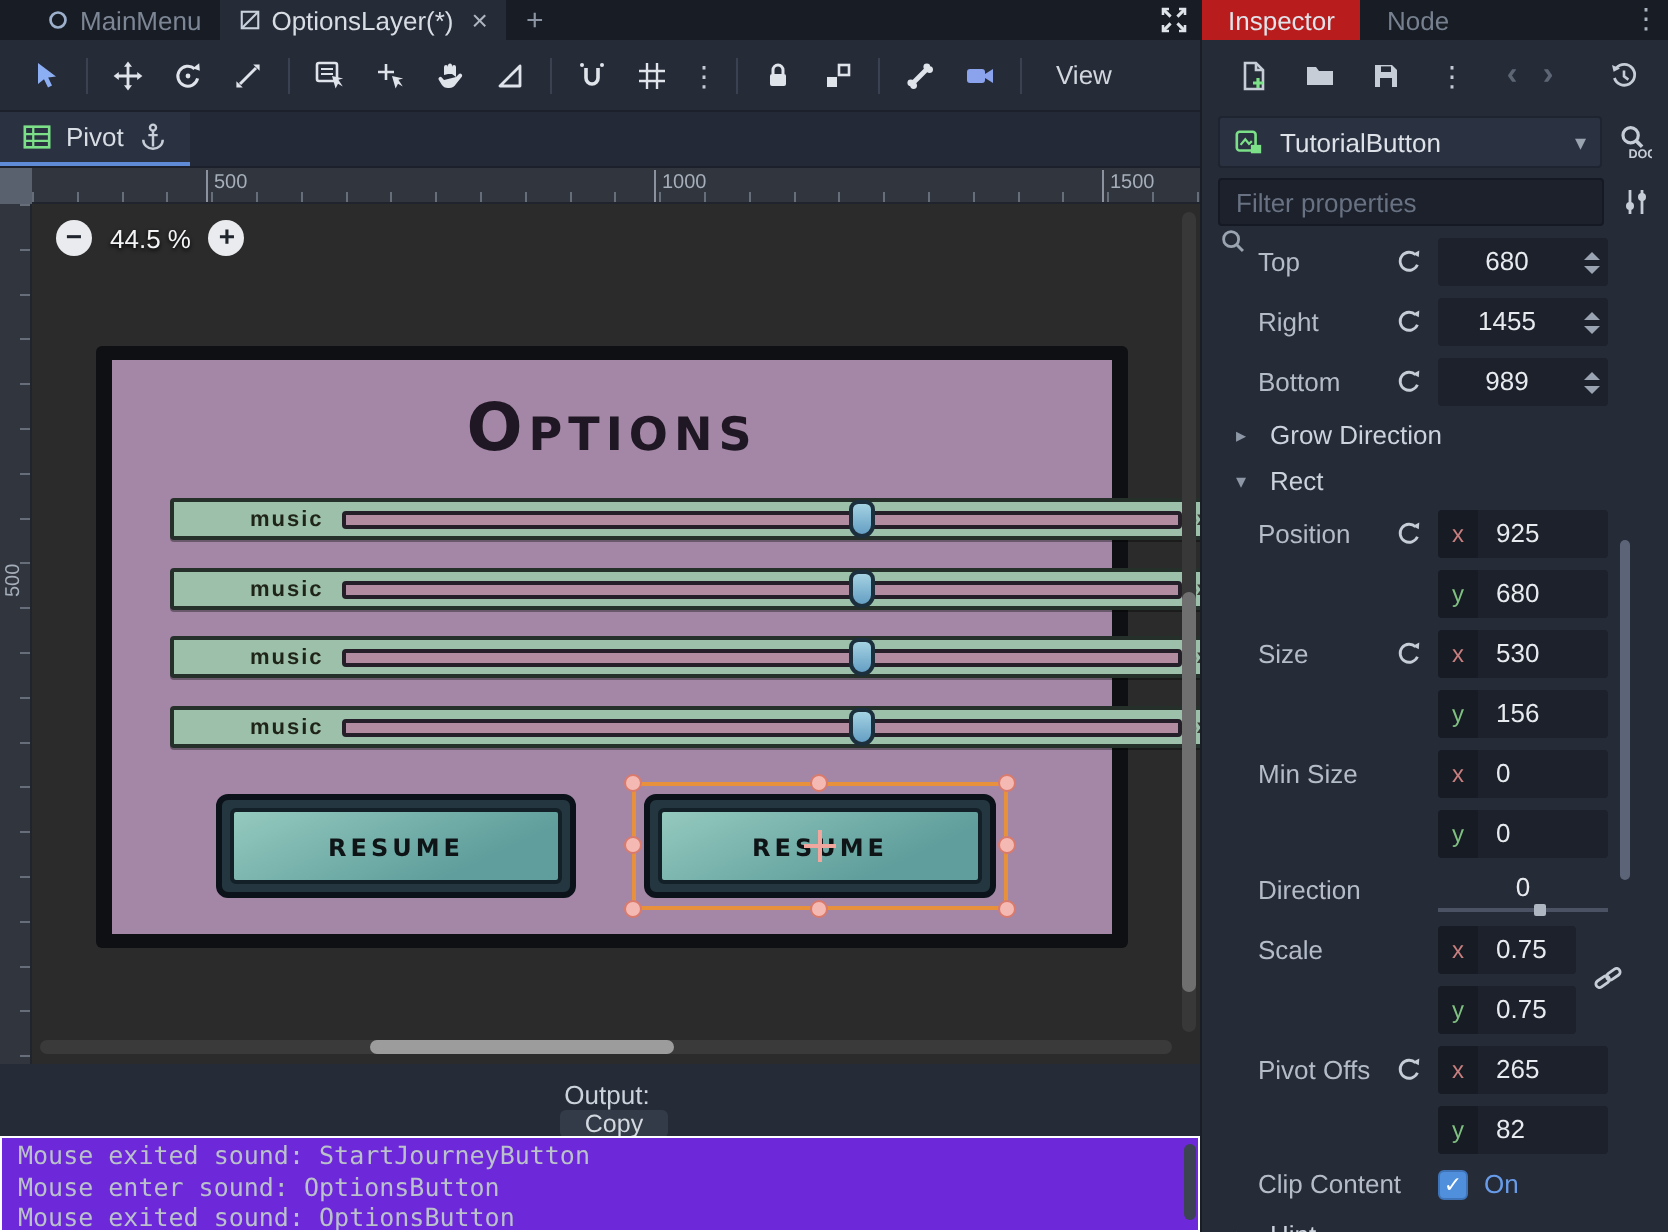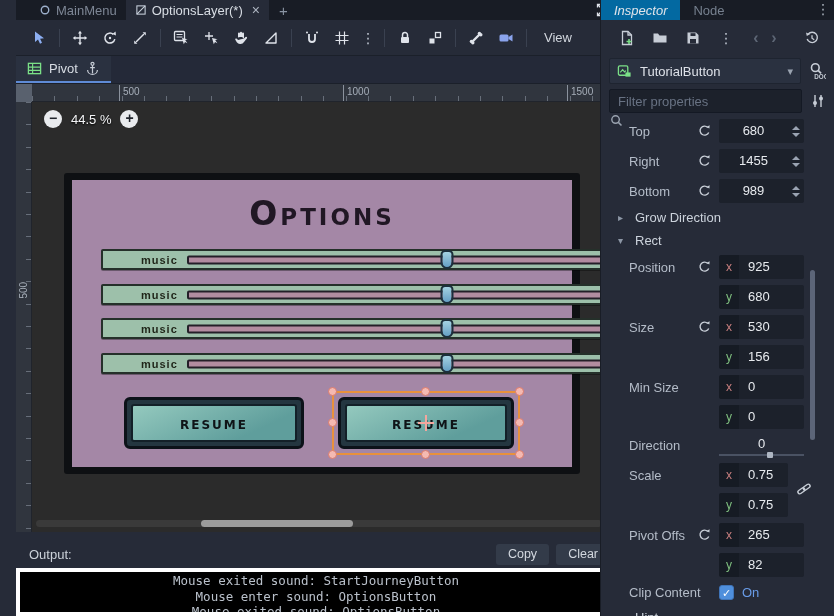--- a/index.html
+++ b/index.html
@@ -2,21 +2,21 @@
 <html><head>
 <meta charset="utf-8">
 <style>
   * { margin:0; padding:0; box-sizing:border-box; }
   html,body { width:834px; height:616px; overflow:hidden; background:#262b38; }
   .app { position:relative; width:834px; height:616px; font-family:"Liberation Sans",sans-serif; font-size:13px; color:#ccd2da; background:#262b38; }
   svg { display:block; }
   .ic { width:16px; height:16px; }
 
   
-  .left { position:absolute; left:0; top:0; width:600px; height:616px;margin-left:16px; }
+  .left { position:absolute; left:0; top:0; width:600px; height:616px; }
 
   
   .scene-tabbar { position:absolute; left:0; top:0; width:600px; height:20px; background:#181c25; display:flex; align-items:stretch; padding-left:14px; }
   .stab { display:flex; align-items:center; gap:5px; padding:0 9px; color:#7d8695; font-size:13px; white-space:nowrap; }
   .stab.active { background:#262b38; color:#d8dde4; }
   .stab .close { color:#aeb6c2; font-size:14px; margin-left:4px; }
   .tab-add { display:flex; align-items:center; padding:0 10px; color:#8a94a3; font-size:15px; }
   .expand-btn { position:absolute; right:5px; top:2px; width:16px; height:16px; }
 
   
@@ -70,31 +70,31 @@
   .sel-cross::before { left:7px; top:0; width:2px; height:16px; }
   .sel-cross::after { top:7px; left:0; height:2px; width:16px; }
 
   
   .hscroll { position:absolute; left:4px; right:14px; bottom:5px; height:7px; background:#3a3a3a; border-radius:4px; }
   .hthumb { position:absolute; left:165px; width:152px; top:0; bottom:0; background:#9c9c9c; border-radius:4px; }
   .vscroll { position:absolute; right:2px; top:4px; bottom:16px; width:7px; background:#383838; border-radius:4px; }
   .vthumb { position:absolute; top:190px; height:200px; left:0; right:0; background:#6f6f6f; border-radius:4px; }
 
   
-  .out-header { position:absolute; left:0; top:540px; width:600px; height:28px; background:#262b38; display:flex; align-items:center; padding:0 6px 0 13px; }
+  .out-header { position:absolute; left:0; top:540px; width:600px; height:28px; background:#262b38; display:flex; align-items:center; padding:0 6px 0 13px;flex-direction:column; }
   .out-title { flex:1; color:#ccd2da; }
   .obtn { height:21px; padding:0 12px; background:#333b49; border-radius:3px; font-size:12.5px; color:#d3d8df; display:flex; align-items:center; margin-left:7px; }
-  .out-log { position:absolute; left:0; top:568px; width:600px; height:48px; background:#000000; border:4px solid #ffffff; padding:1px 8px; font-family:"DejaVu Sans Mono",monospace; font-size:12.5px; line-height:15.5px; color:#bac1cb; overflow:hidden;text-align:center; }
+  .out-log { position:absolute; left:0; top:568px; width:600px; height:48px; background:#6d28d9; border:1px solid #ffffff; padding:1px 8px; font-family:"DejaVu Sans Mono",monospace; font-size:12.5px; line-height:15.5px; color:#bac1cb; overflow:hidden; }
   .log-scroll { position:absolute; right:2px; top:572px; width:6px; height:38px; background:#3c4352; border-radius:3px; }
 
   
   .dock { position:absolute; left:600px; top:0; width:234px; height:616px; background:#262b38; border-left:1px solid #191d26; }
   .dock-tabbar { position:absolute; left:0; top:0; right:0; height:20px; background:#181c25; display:flex; }
   .dtab { display:flex; align-items:center; padding:0 13px; font-size:13px; color:#76808f; }
-  .dtab.active { background:#0369a1; color:#e0e4ea;font-style:italic; }
+  .dtab.active { background:#b91c1c; color:#e0e4ea; }
   .dock-menu { position:absolute; right:4px; top:1px; color:#aab2bd; font-size:14px; }
   .insp-toolbar { position:absolute; left:0; top:22px; right:0; height:32px; display:flex; align-items:center; padding:0 10px 0 14px; }
   .itb { width:24px; height:24px; display:flex; align-items:center; justify-content:center; margin-right:9px; }
   .hist-chev { color:#5d6675; font-size:16px; font-weight:bold; width:18px; text-align:center; }
   .itb.last { margin-left:auto; margin-right:0; }
   .node-row { position:absolute; left:0; top:56px; right:0; height:30px; display:flex; align-items:center; padding:0 8px; gap:7px; }
   .node-btn { flex:1; height:26px; background:#2a3140; border:1px solid #1e2430; border-radius:2px; display:flex; align-items:center; gap:8px; padding:0 7px; }
   .node-btn .nlabel { flex:1; color:#dde1e8; font-size:13px; }
   .node-btn .chev { color:#9aa3b0; font-size:11px; }
   .filter-row { position:absolute; left:0; top:88px; right:0; height:26px; display:flex; align-items:center; padding:0 8px; gap:8px; }

